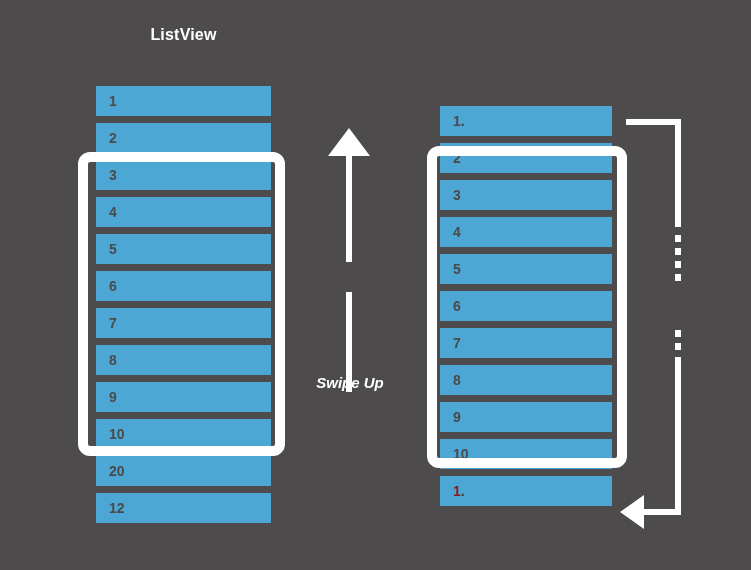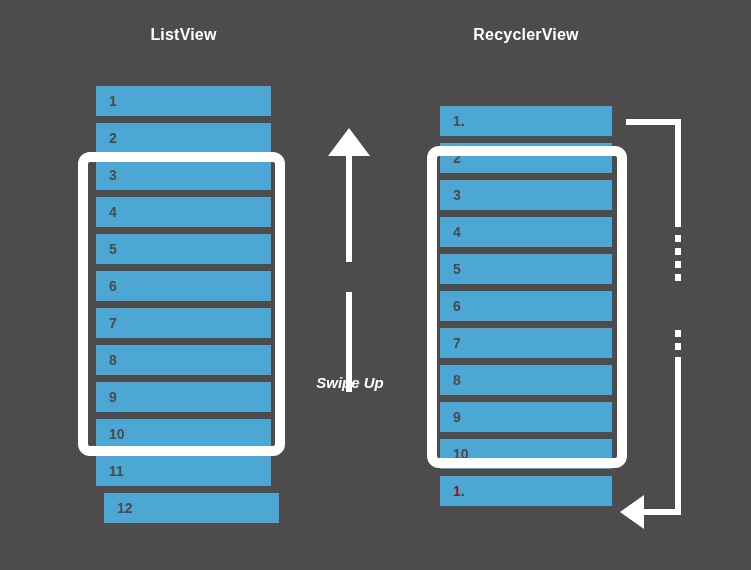--- a/index.html
+++ b/index.html
@@ -107,21 +107,20 @@
     height: 430px;
   }
 </style>
 </head>
 <body>
 
 <div id="canvas">
 
   <div class="col-title" id="title-listview">ListView</div>
 
-  <div class="col-title" id="title-recyclerview">RecyclerView</div>
 
   <div id="listview-cards">
       <div class="card" style="left: 96px; width: 175px; height: 30px; top: 86px;">
         <span class="num">1</span>
       </div>
       <div class="card" style="left: 96px; width: 175px; height: 30px; top: 123px;">
         <span class="num">2</span>
       </div>
       <div class="card" style="left: 96px; width: 175px; height: 30px; top: 160px;">
         <span class="num">3</span>
@@ -141,23 +140,23 @@
       <div class="card" style="left: 96px; width: 175px; height: 30px; top: 345px;">
         <span class="num">8</span>
       </div>
       <div class="card" style="left: 96px; width: 175px; height: 30px; top: 382px;">
         <span class="num">9</span>
       </div>
       <div class="card" style="left: 96px; width: 175px; height: 30px; top: 419px;">
         <span class="num">10</span>
       </div>
       <div class="card" style="left: 96px; width: 175px; height: 30px; top: 456px;">
-        <span class="num">11</span>
-      </div>
-      <div class="card" style="left: 104px; width: 175px; height: 30px; top: 493px;">
+        <span class="num">20</span>
+      </div>
+      <div class="card" style="left: 96px; width: 175px; height: 30px; top: 493px;">
         <span class="num">12</span>
       </div>
     </div>
 
   <div class="viewport" id="listview-viewport" style="left:78px; top:152px; width:207px; height:304px;"></div>
 
   <div id="recyclerview-cards">
       <div class="card" style="left: 440px; width: 172px; height: 30px; top: 106px;">
         <span class="num">1</span>
         <span class="dot">.</span>

